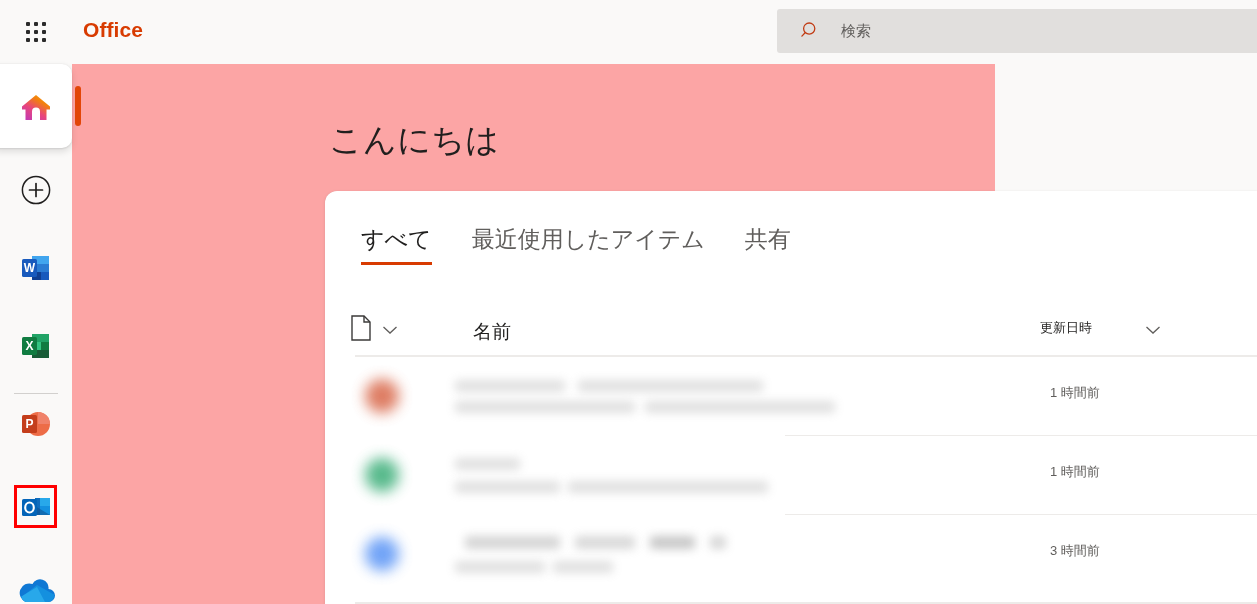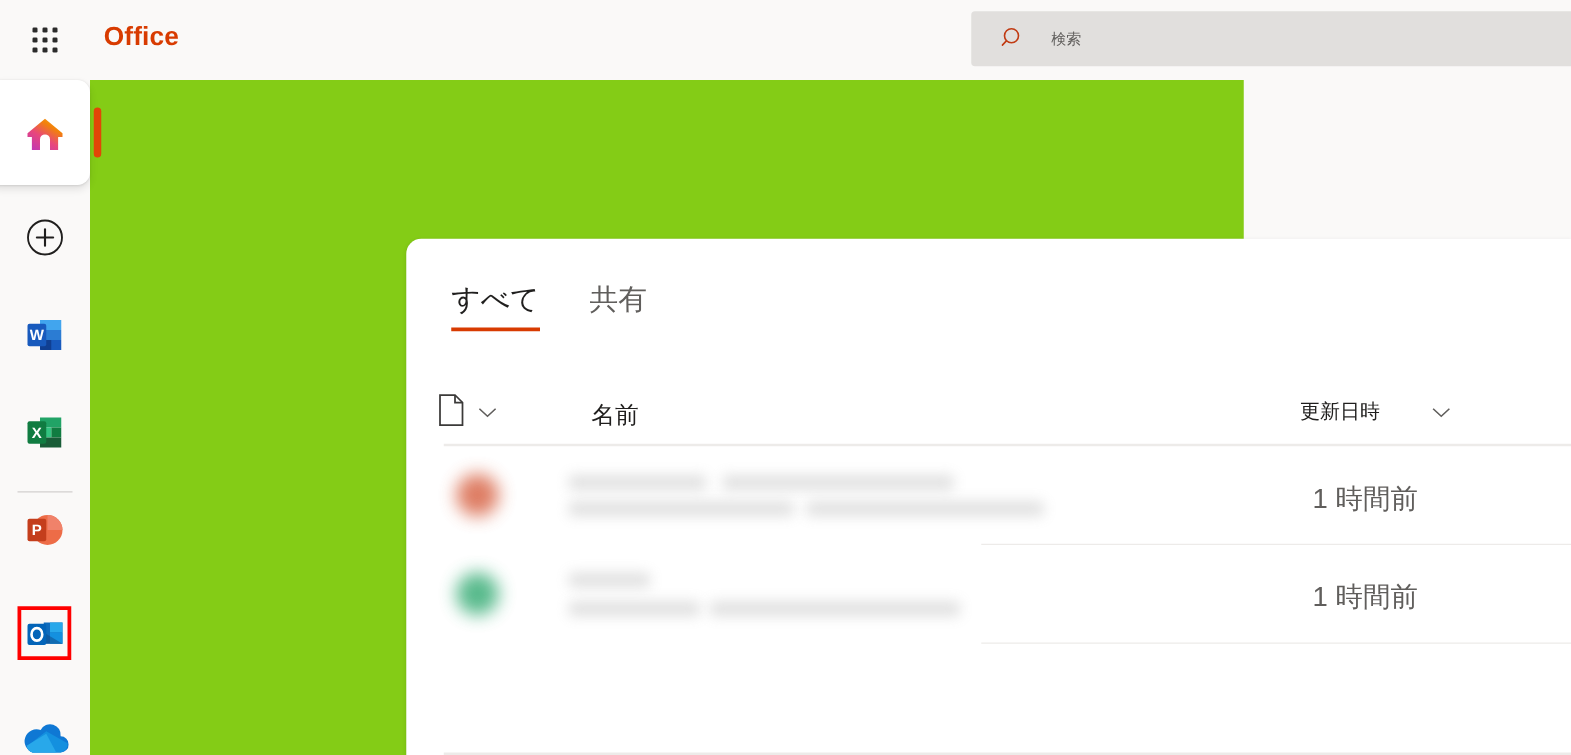--- a/index.html
+++ b/index.html
@@ -6,21 +6,21 @@
     margin: 0; padding: 0;
     width: 1257px; height: 604px;
     overflow: hidden;
     background: #faf9f8;
     font-family: "Liberation Sans", "DejaVu Sans", sans-serif;
     -webkit-font-smoothing: antialiased;
   }
   #app {
     position: relative;
     width: 995px; height: 604px;
-    background: #84cc16;
+    background: #fca5a5;
   }
 
   
   .topbar {
     position: absolute; left: 0; top: 0;
     width: 1257px; height: 64px;
     background: #faf9f8;
   }
   .waffle {
     position: absolute; left: 20px; top: 16px;
@@ -57,21 +57,21 @@
     display: flex; align-items: center;
     cursor: text;
   }
   .searchbox .mag {
     margin-left: 24px;
     width: 20px; height: 20px;
     flex: 0 0 auto;
   }
   .searchbox .ph {
     margin-left: 20px;
-    font-size: 12px;
+    font-size: 15px;
     color: #605e5c;
   }
 
   
   .rail {
     position: absolute; left: 0; top: 64px;
     width: 72px; height: 540px;
     background: #faf9f8;
   }
   .rail-item {
@@ -158,21 +158,21 @@
     position: absolute; left: 32px; top: 22px;
     cursor: pointer;
   }
   .lh-name {
     position: absolute; left: 123px; top: 16px;
     font-size: 19px; color: #201f1e;
     cursor: pointer;
   }
   .lh-date {
     position: absolute; left: 690px; top: 16px;
-    font-size: 16px; color: #201f1e;
+    font-size: 13px; color: #201f1e;
     cursor: pointer;
   }
   .lh-chev2 {
     position: absolute; left: 795px; top: 22px;
     cursor: pointer;
   }
   .head-rule {
     position: absolute; left: 355px; top: 355px;
     width: 902px; height: 2px;
     background: #edebe9;
@@ -200,21 +200,21 @@
   }
   .blurtext {
     position: absolute;
     background: #9b9b9b;
     border-radius: 3px;
     filter: blur(5px);
     opacity: 0.30;
   }
   .row-date {
     position: absolute; left: 725px; top: 27px;
-    font-size: 22px; color: #605e5c;
+    font-size: 13px; color: #605e5c;
   }
   .bottom-rule {
     position: absolute; left: 355px; top: 602px;
     width: 902px; height: 2px;
     background: #edebe9;
   }
 </style>
 </head>
 <body>
 
@@ -319,25 +319,27 @@
       <svg width="38" height="30" viewBox="0 0 38 30">
         <path d="M9 27 H31.5 A6.5 6.5 0 0 0 31.5 14 A8.5 8.5 0 0 0 15.5 9 A7 7 0 0 0 9 27 Z" fill="#0f78d4"></path>
         <path d="M9 27 H31.5 A6.5 6.5 0 0 0 37 19.5 L20 10 L4.5 22 A7 7 0 0 0 9 27 Z" fill="#1490df"></path>
         <path d="M9 27 H28 L20 12 L4.3 21.5 A7 7 0 0 0 9 27 Z" fill="#28a8ea"></path>
       </svg>
     </div>
   </div>
 
   <div class="annot-box" style="left:14px; top:485px; width:43px; height:43px;"></div>
 
+  <div class="greeting">こんにちは</div>
 
   <div class="card">
 
     <div class="tabs">
       <div class="tab active">すべて</div>
+      <div class="tab">最近使用したアイテム</div>
       <div class="tab">共有</div>
     </div>
 
     <div class="list-head">
       <svg class="lh-fileicon" viewBox="0 0 22 26">
         <path d="M2 1 H14 L20 7 V25 H2 Z" fill="none" stroke="#3b3a39" stroke-width="1.4"></path>
         <path d="M14 1 V7 H20" fill="none" stroke="#3b3a39" stroke-width="1.4"></path>
       </svg>
       <svg class="lh-chev1" width="16" height="10" viewBox="0 0 16 10">
         <polyline points="1.5,2 8,8 14.5,2" fill="none" stroke="#605e5c" stroke-width="1.3"></polyline>
@@ -366,17 +368,27 @@
 
     <div class="row">
       <div class="row-icon" style="background:#21a366;"></div>
       <div class="blurtext" style="left:130px; top:22px;  width:65px;  height:12px;"></div>
       <div class="blurtext" style="left:130px; top:45px;  width:105px; height:12px;"></div>
       <div class="blurtext" style="left:243px; top:45px;  width:200px; height:12px;"></div>
       <div class="row-date">1 時間前</div>
       <div class="sep"></div>
     </div>
 
+    <div class="row">
+      <div class="row-icon" style="background:#4285f4;"></div>
+      <div class="blurtext" style="left:140px; top:21px;  width:95px;  height:13px; opacity:0.42;"></div>
+      <div class="blurtext" style="left:250px; top:21px;  width:60px;  height:13px; opacity:0.38;"></div>
+      <div class="blurtext" style="left:325px; top:21px;  width:45px;  height:13px; opacity:0.55;"></div>
+      <div class="blurtext" style="left:385px; top:21px;  width:16px;  height:13px; opacity:0.40;"></div>
+      <div class="blurtext" style="left:130px; top:46px;  width:90px;  height:12px;"></div>
+      <div class="blurtext" style="left:228px; top:46px;  width:60px;  height:12px;"></div>
+      <div class="row-date">3 時間前</div>
+    </div>
   </div>
 
   <div class="bottom-rule"></div>
 
 </div>
 
 </body></html>

